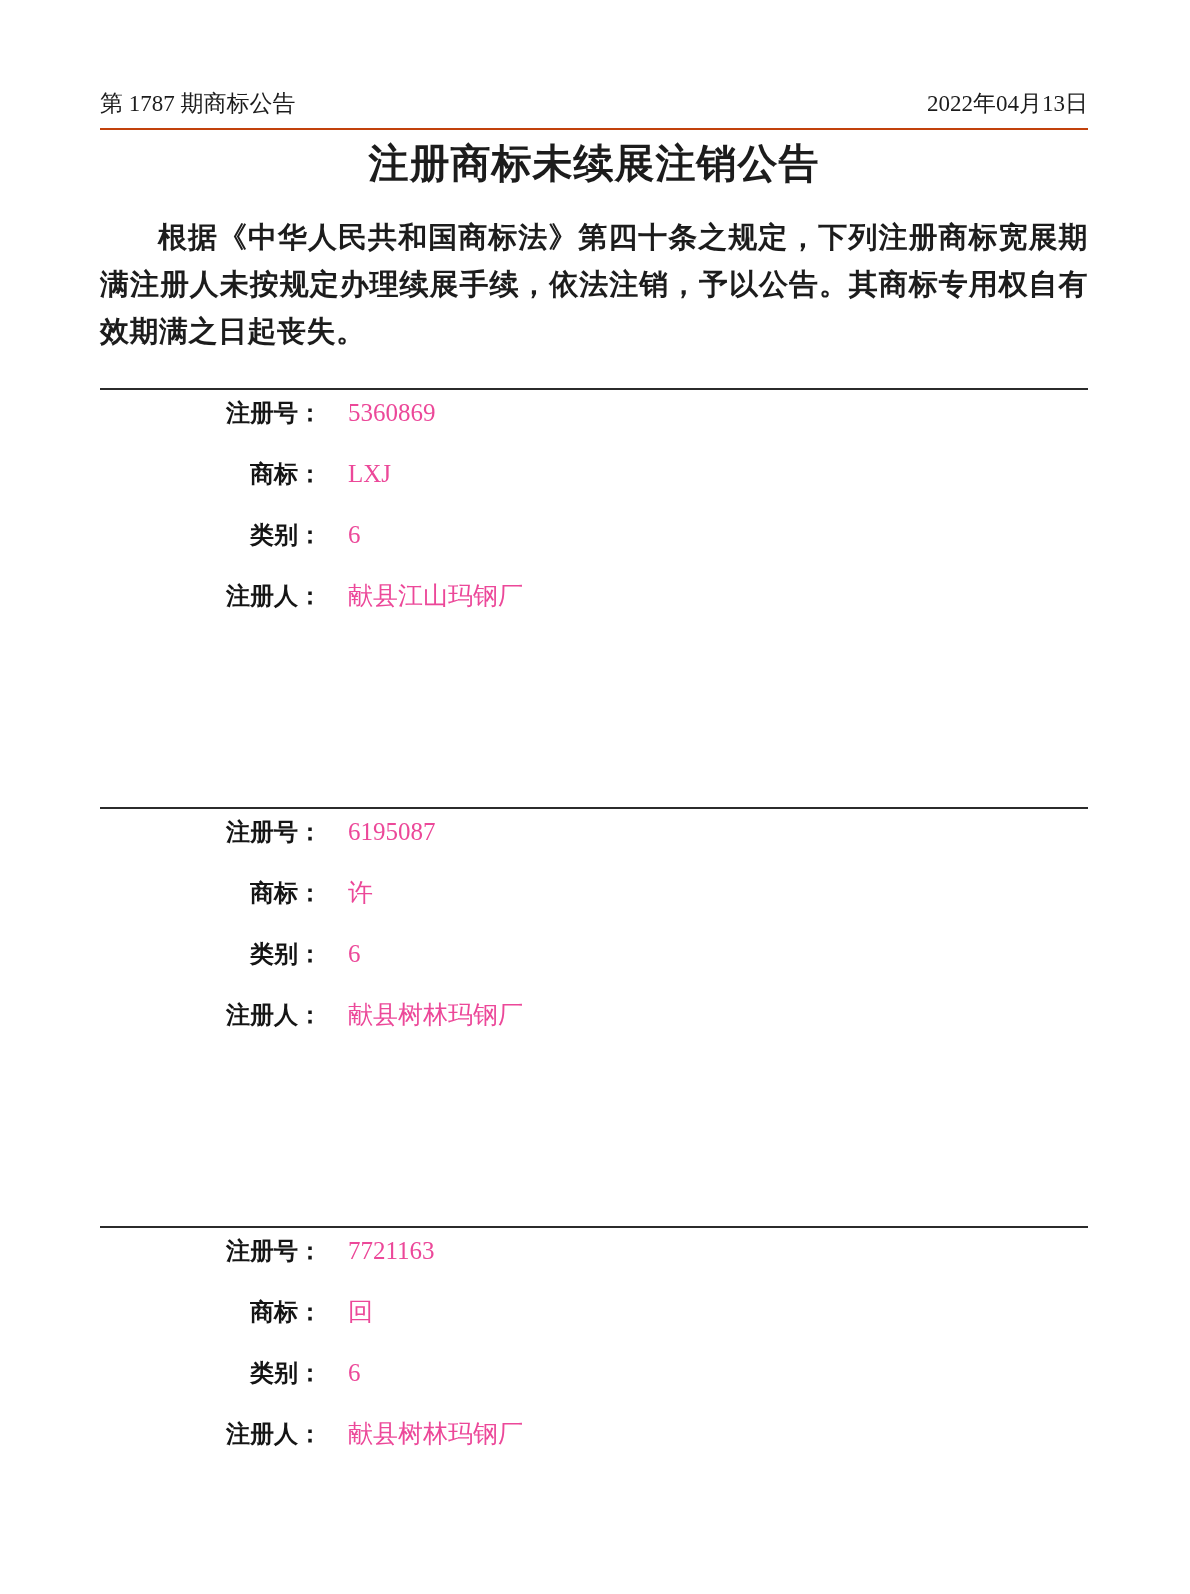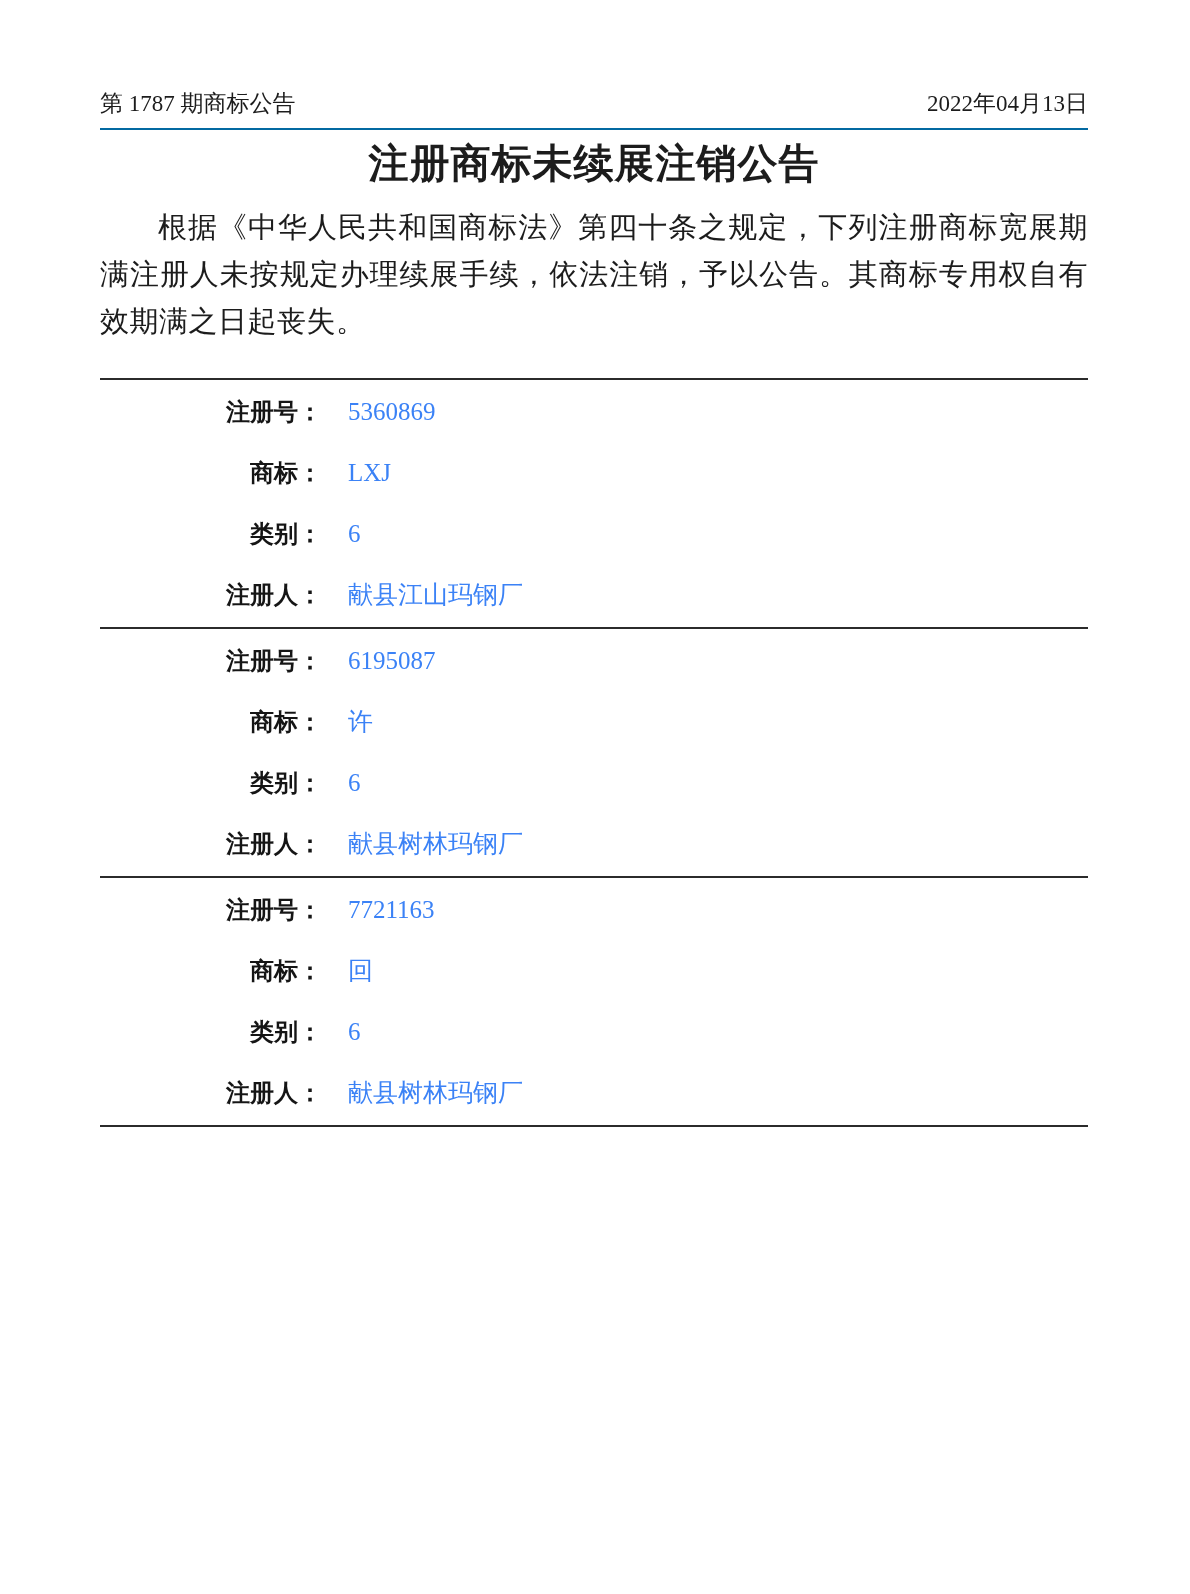--- a/index.html
+++ b/index.html
@@ -16,68 +16,68 @@
     height: 1594px;
     padding: 0 102px 0 100px;
   }
   
   .header {
     display: flex;
     justify-content: space-between;
     align-items: flex-end;
     padding-top: 90px;
     padding-bottom: 10px;
-    border-bottom: 2px solid #0369a1;
+    border-bottom: 2px solid #c2410c;
     font-size: 23px;
     line-height: 28px;
   }
   
   .doc-title {
     margin-top: 10px;
     text-align: center;
     font-size: 40px;
     font-weight: bold;
     line-height: 48px;
     letter-spacing: 1px;
   }
   
   .intro {
-    margin-top: 16px;
+    margin-top: 26px;
     font-size: 29px;
-    font-weight: normal;
+    font-weight: bold;
     line-height: 47px;
     text-align: justify;
     text-indent: 2em;
     letter-spacing: 0.5px;
   }
   
   .entries { margin-top: 33px; }
   .entry {
     border-top: 2px solid #2b2b2b;
-    height: 249px;
-    padding-top: 17px;
+    height: 419px;
+    padding-top: 8px;
   }
   .row {
     display: flex;
     align-items: baseline;
     line-height: 30px;
     margin-bottom: 31px;
   }
   .label {
     width: 222px;
     text-align: right;
     font-family: "Liberation Sans", "DejaVu Sans", sans-serif;
     font-weight: bold;
     font-size: 24px;
     color: #151515;
   }
   .value {
     margin-left: 26px;
     font-size: 25px;
-    color: #3b82f6;
+    color: #ec4899;
   }
   .end-rule {
     border-top: 2px solid #2b2b2b;
     height: 0;
   }
 </style>
 </head>
 <body>
 
 <div class="page">

